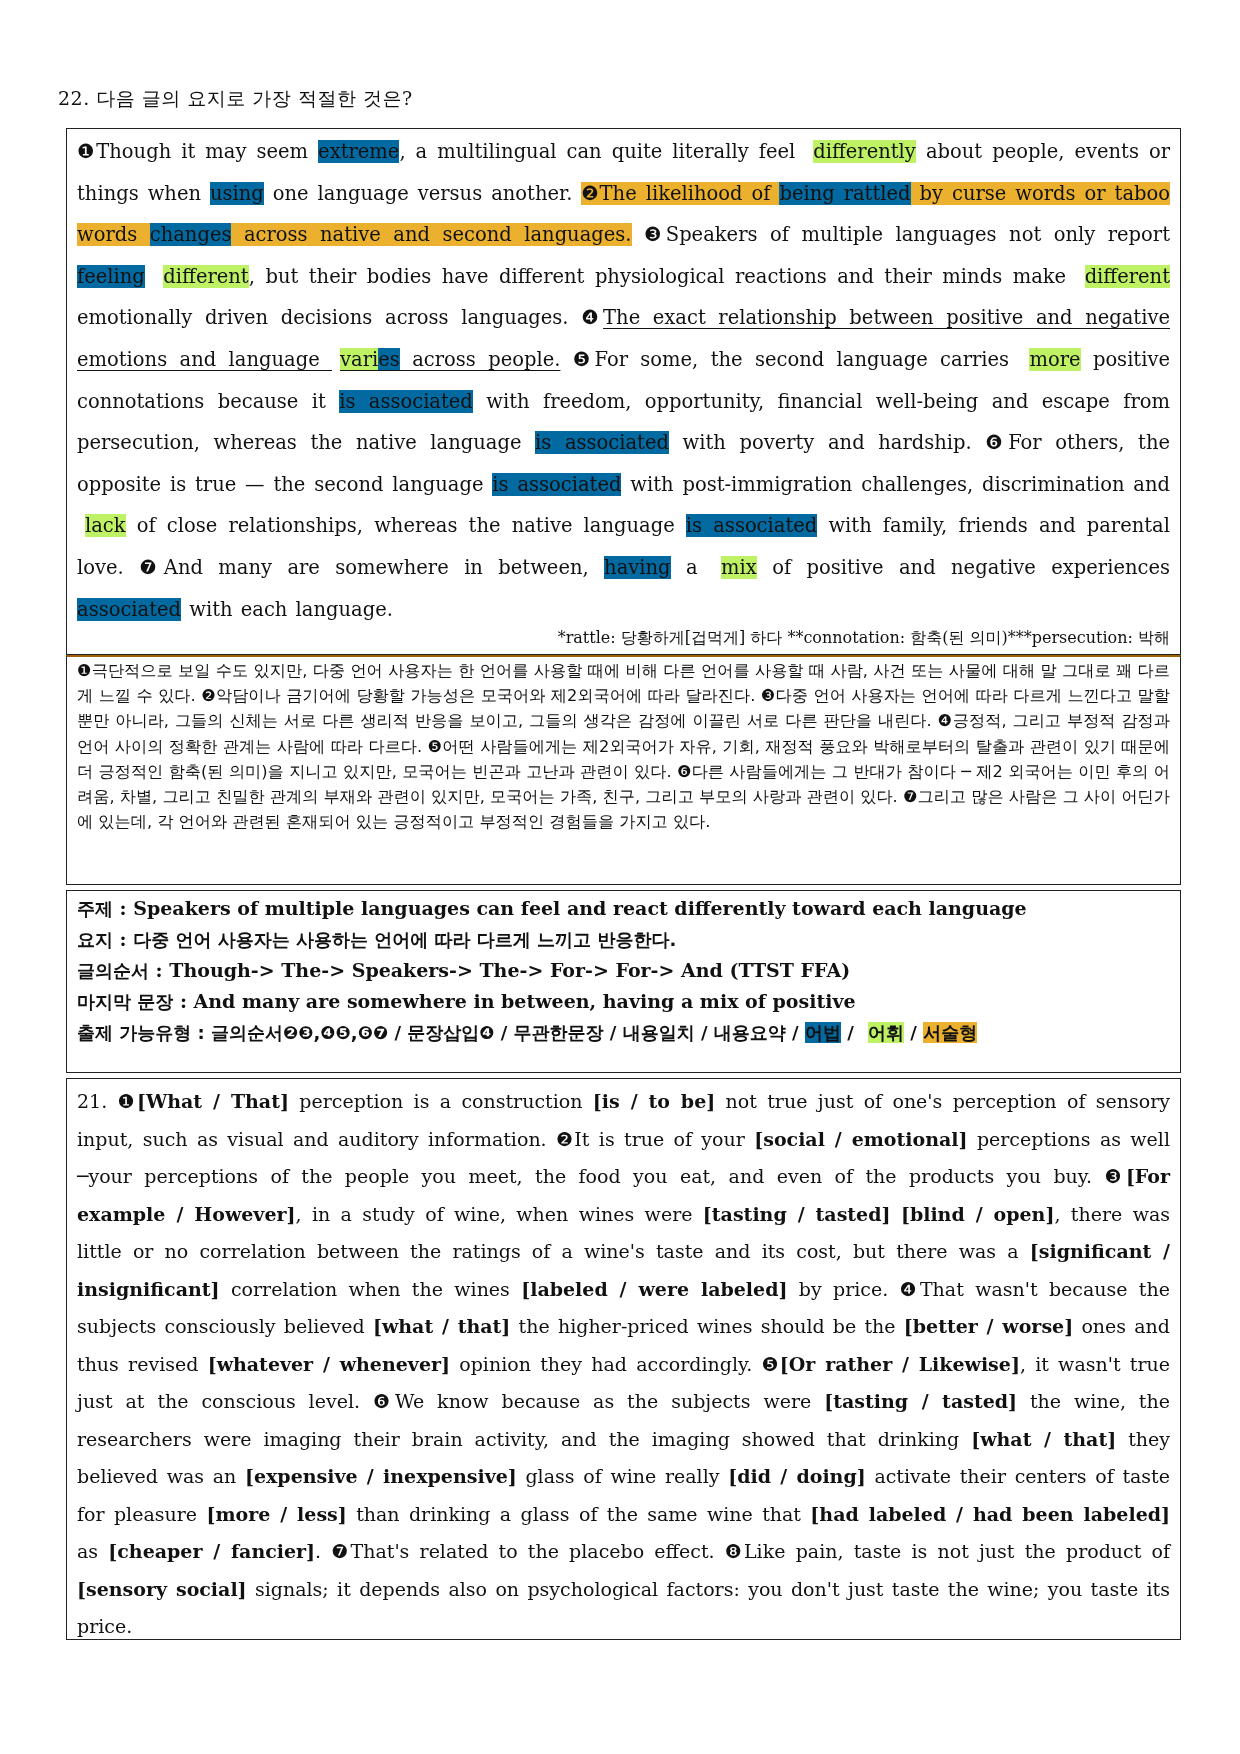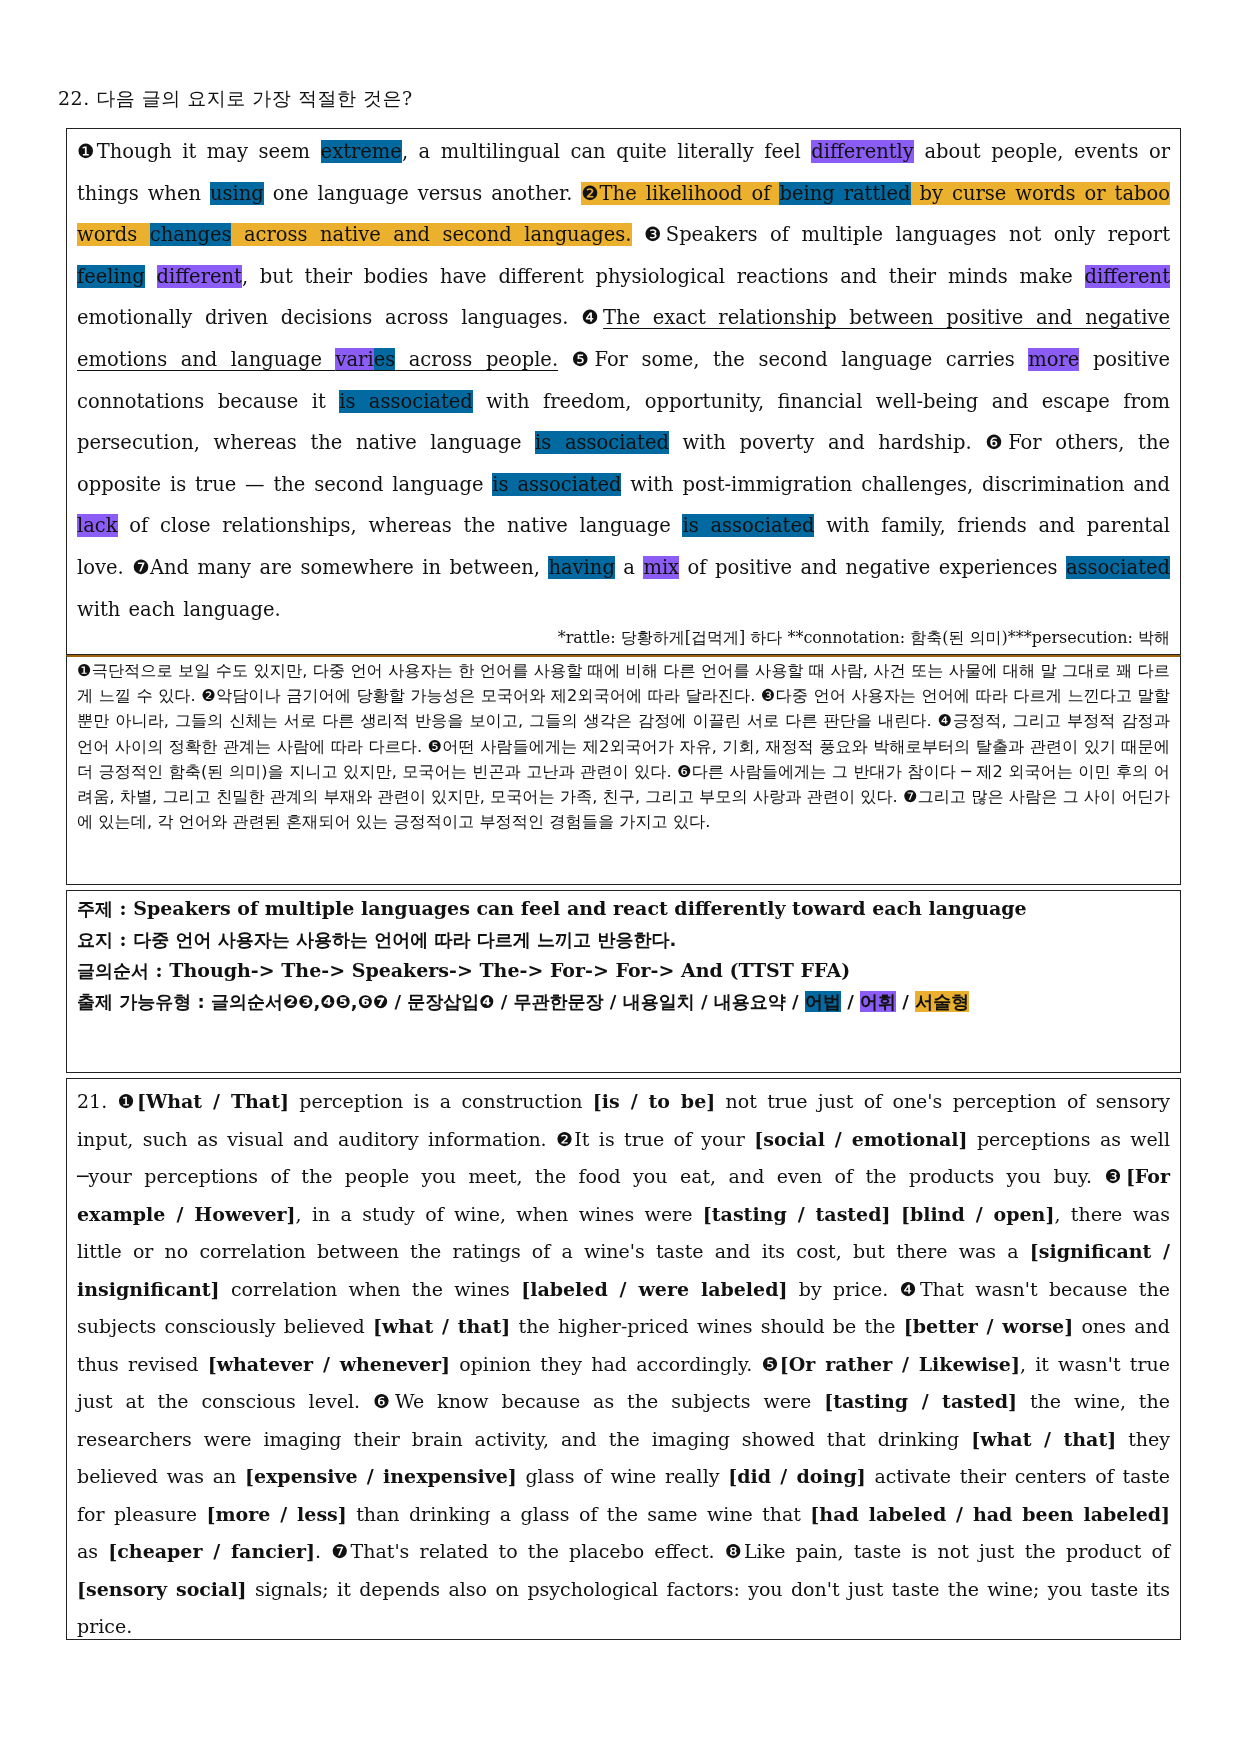--- a/index.html
+++ b/index.html
@@ -10,21 +10,21 @@
   .passage .txt { font-size:19.5px; line-height:41.6px; text-align:justify; text-align-last:left; word-spacing:2px; }
   .passage .foot { position:absolute; right:10px; top:499px; font-size:16px; }
   .trans { top:655px; height:230px; padding:1px 10px 0 10px; border-top:2px solid #a16207; }
   .trans .txt { font-family:"DejaVu Sans", "Liberation Sans", sans-serif; font-size:16.2px; line-height:25.2px; text-align:justify; text-align-last:left; }
   .summary { top:890px; height:183px; padding:2px 10px 0 10px;font-weight:bold; }
   .summary .row { font-size:19px; line-height:31px; white-space:nowrap; }
   .summary .ko { font-family:"DejaVu Sans", "Liberation Sans", sans-serif; font-size:18px; }
   .q21 { top:1078px; height:562px; padding:4px 10px 0 10px; }
   .q21 .txt { font-size:19px; line-height:37.5px; text-align:justify; text-align-last:left; word-spacing:2px; }
   .g { background:#0369a1; }
-  .b { background:#8b5cf6; }
+  .b { background:#bef264;margin-left:8px; }
   .o { background:#ebb12e; }
   .u { text-decoration:underline; text-underline-offset:4px; }
   .bold { font-weight:bold; }
 </style>
 </head>
 <body>
 
 <div class="q-title">22. 다음 글의 요지로 가장 적절한 것은?</div>
 
 <div class="box passage">
@@ -33,18 +33,19 @@
 </div>
 
 <div class="box trans">
   <div class="txt">❶극단적으로 보일 수도 있지만, 다중 언어 사용자는 한 언어를 사용할 때에 비해 다른 언어를 사용할 때 사람, 사건 또는 사물에 대해 말 그대로 꽤 다르게 느낄 수 있다. ❷악담이나 금기어에 당황할 가능성은 모국어와 제2외국어에 따라 달라진다. ❸다중 언어 사용자는 언어에 따라 다르게 느낀다고 말할 뿐만 아니라, 그들의 신체는 서로 다른 생리적 반응을 보이고, 그들의 생각은 감정에 이끌린 서로 다른 판단을 내린다. ❹긍정적, 그리고 부정적 감정과 언어 사이의 정확한 관계는 사람에 따라 다르다. ❺어떤 사람들에게는 제2외국어가 자유, 기회, 재정적 풍요와 박해로부터의 탈출과 관련이 있기 때문에 더 긍정적인 함축(된 의미)을 지니고 있지만, 모국어는 빈곤과 고난과 관련이 있다. ❻다른 사람들에게는 그 반대가 참이다 ─ 제2 외국어는 이민 후의 어려움, 차별, 그리고 친밀한 관계의 부재와 관련이  있지만, 모국어는 가족, 친구, 그리고 부모의 사랑과 관련이 있다. ❼그리고 많은 사람은 그 사이 어딘가에 있는데, 각 언어와 관련된 혼재되어 있는 긍정적이고 부정적인 경험들을 가지고 있다.</div>
 </div>
 
 <div class="box summary">
   <div class="row"><span class="ko">주제</span> : <span>Speakers of multiple languages can feel and react differently toward each language</span></div>
   <div class="row"><span class="ko">요지</span> : <span class="ko">다중 언어 사용자는 사용하는 언어에 따라 다르게 느끼고 반응한다.</span></div>
   <div class="row"><span class="ko">글의순서</span> : <span>Though-&gt; The-&gt; Speakers-&gt; The-&gt; For-&gt; For-&gt; And (TTST FFA)</span></div>
+  <div class="row"><span class="ko">마지막 문장</span> : <span>And many are somewhere in between, having a mix of positive</span></div>
   <div class="row ko"><span>출제 가능유형</span> : <span>글의순서❷❸,❹❺,❻❼ / 문장삽입❹ / 무관한문장 / 내용일치 / 내용요약 / </span><span class="g">어법</span><span> / </span><span class="b">어휘</span><span> / </span><span class="o">서술형</span></div>
 </div>
 
 <div class="box q21">
   <div class="txt" id="q21-text"><span>21. ❶</span><span class="bold">[What / That]</span><span> perception is a construction </span><span class="bold">[is / to be]</span><span> not true just of one's perception of sensory input, such as visual and auditory information. ❷It is true of your </span><span class="bold">[social / emotional]</span><span> perceptions as well ─your perceptions of the people you meet, the food you eat, and even of the products you buy. ❸</span><span class="bold">[For example / However]</span><span>, in a study of wine, when wines were </span><span class="bold">[tasting / tasted]</span><span> </span><span class="bold">[blind / open]</span><span>, there was little or no correlation between the ratings of a wine's taste and its cost, but there was a </span><span class="bold">[significant / insignificant]</span><span> correlation when the wines </span><span class="bold">[labeled / were labeled]</span><span> by price. ❹That wasn't because the subjects consciously believed </span><span class="bold">[what / that]</span><span> the higher-priced wines should be the </span><span class="bold">[better / worse]</span><span> ones and thus revised </span><span class="bold">[whatever / whenever]</span><span> opinion they had accordingly. ❺</span><span class="bold">[Or rather / Likewise]</span><span>, it wasn't true just at the conscious level. ❻We know because as the subjects were </span><span class="bold">[tasting / tasted]</span><span> the wine, the researchers were imaging their brain activity, and the imaging showed that drinking </span><span class="bold">[what / that]</span><span> they believed was an </span><span class="bold">[expensive / inexpensive]</span><span> glass of wine really </span><span class="bold">[did / doing]</span><span> activate their centers of taste for pleasure </span><span class="bold">[more / less]</span><span> than drinking a glass of the same wine that </span><span class="bold">[had labeled / had been labeled]</span><span> as </span><span class="bold">[cheaper / fancier]</span><span>. ❼That's related to the placebo effect. ❽Like pain, taste is not just the product of </span><span class="bold">[sensory  social]</span><span> signals; it depends also on psychological factors: you don't just taste the wine; you taste its price.</span></div>
 </div>
 
 </body></html>

